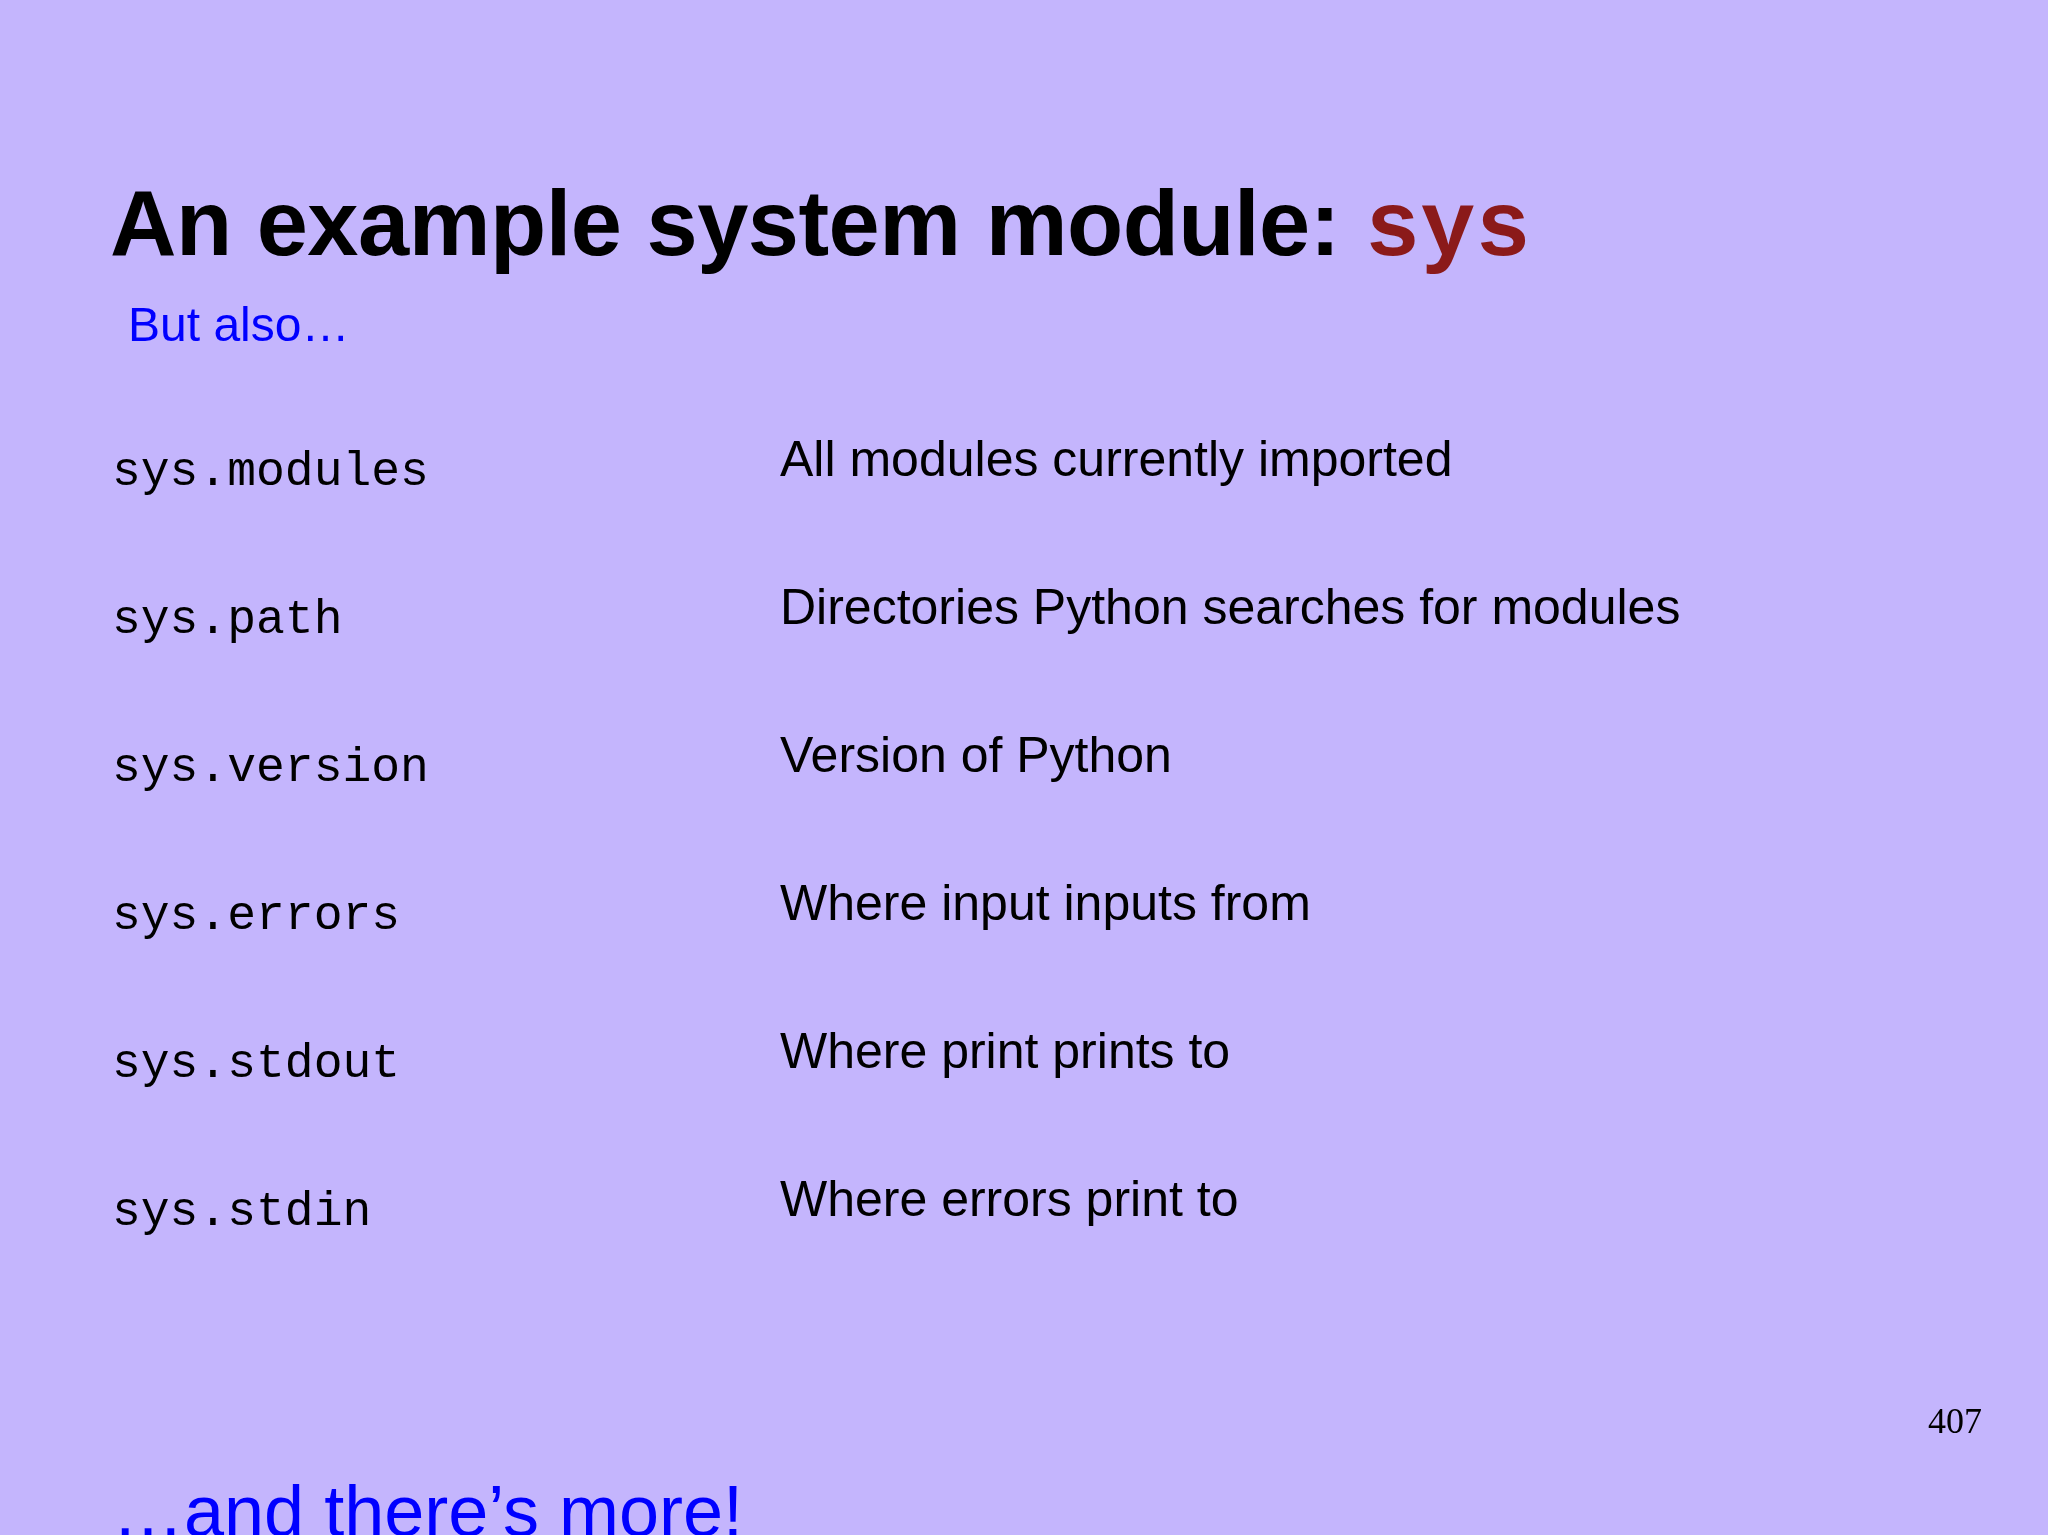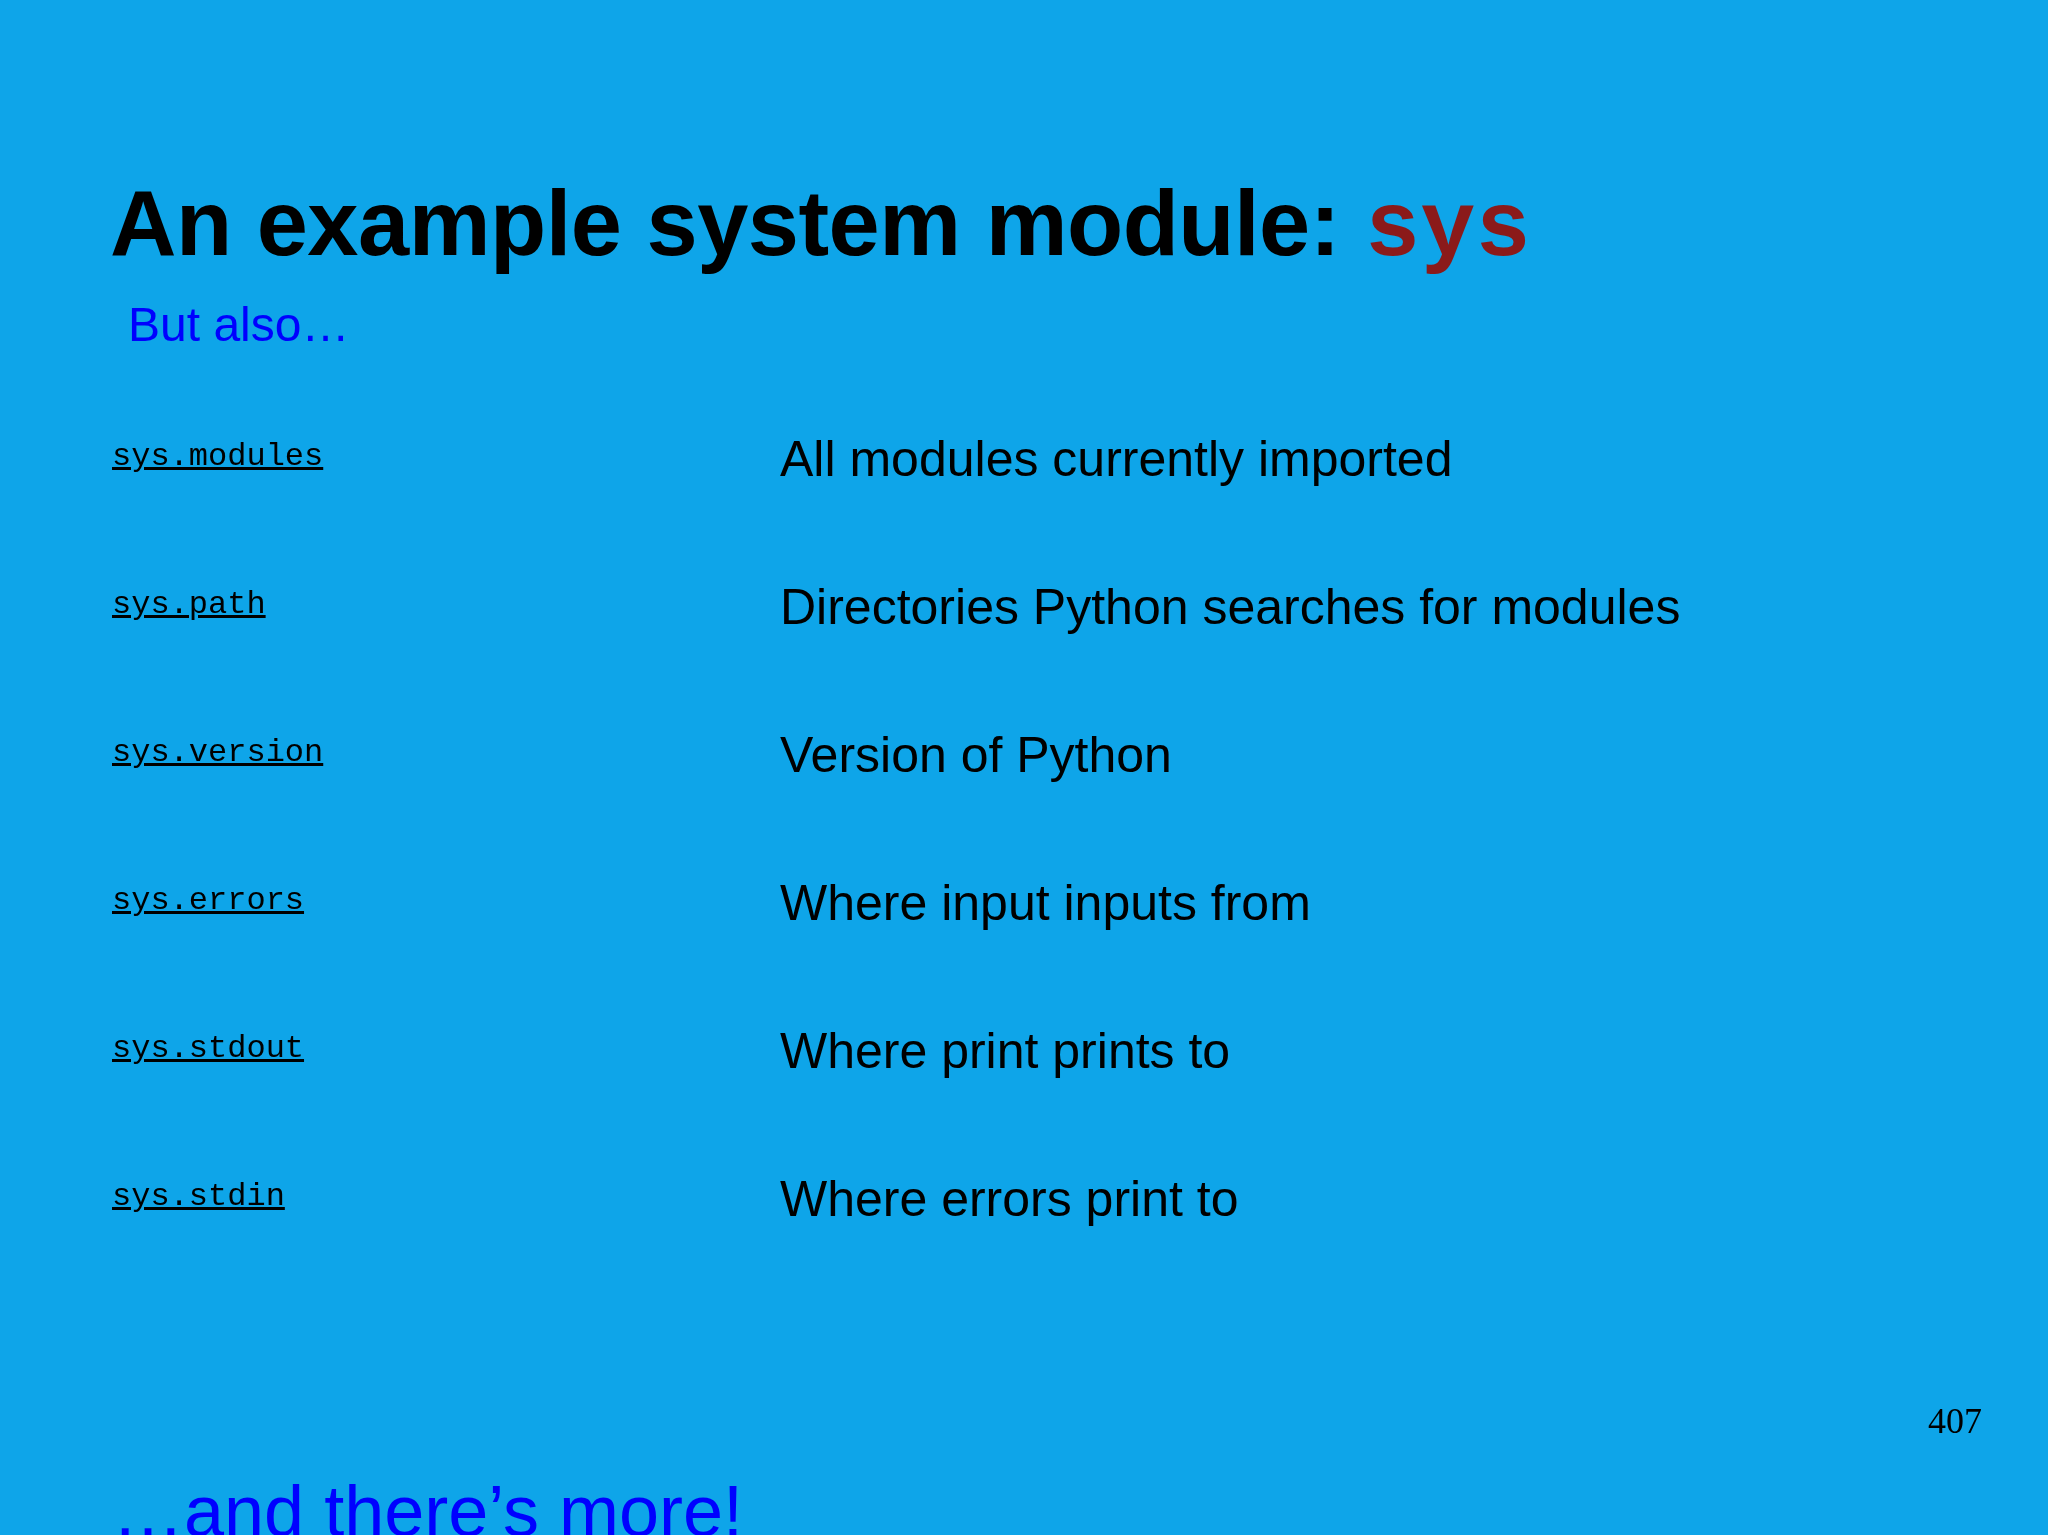--- a/index.html
+++ b/index.html
@@ -8,21 +8,21 @@
     background: #ffffff;
   }
   body {
     font-family: "Liberation Sans", sans-serif;
     color: #000000;
   }
   .slide {
     position: relative;
     width: 2048px;
     height: 1535px;
-    background: #0ea5e9;
+    background: #c4b5fd;
     overflow: hidden;
   }
 
   
   .slide-title {
     position: absolute;
     left: 110px;
     top: 115px;
     width: 1860px;
     font-family: "Liberation Sans", sans-serif;
@@ -61,27 +61,26 @@
     top: 432px;
     width: 1860px;
   }
   .def-row {
     position: relative;
     height: 148px;
   }
   .def-term {
     position: absolute;
     left: 0px;
-    top: 9px;
+    top: 16px;
     font-family: "Liberation Mono", "DejaVu Sans Mono", monospace;
-    font-size: 32px;
+    font-size: 48px;
     line-height: 1.0;
     color: #000000;
     white-space: nowrap;
-    text-decoration: underline;
   }
   .def-desc {
     position: absolute;
     left: 668px;
     top: 2px;
     font-family: "Liberation Sans", sans-serif;
     font-size: 50px;
     line-height: 1.0;
     color: #000000;
     white-space: nowrap;

